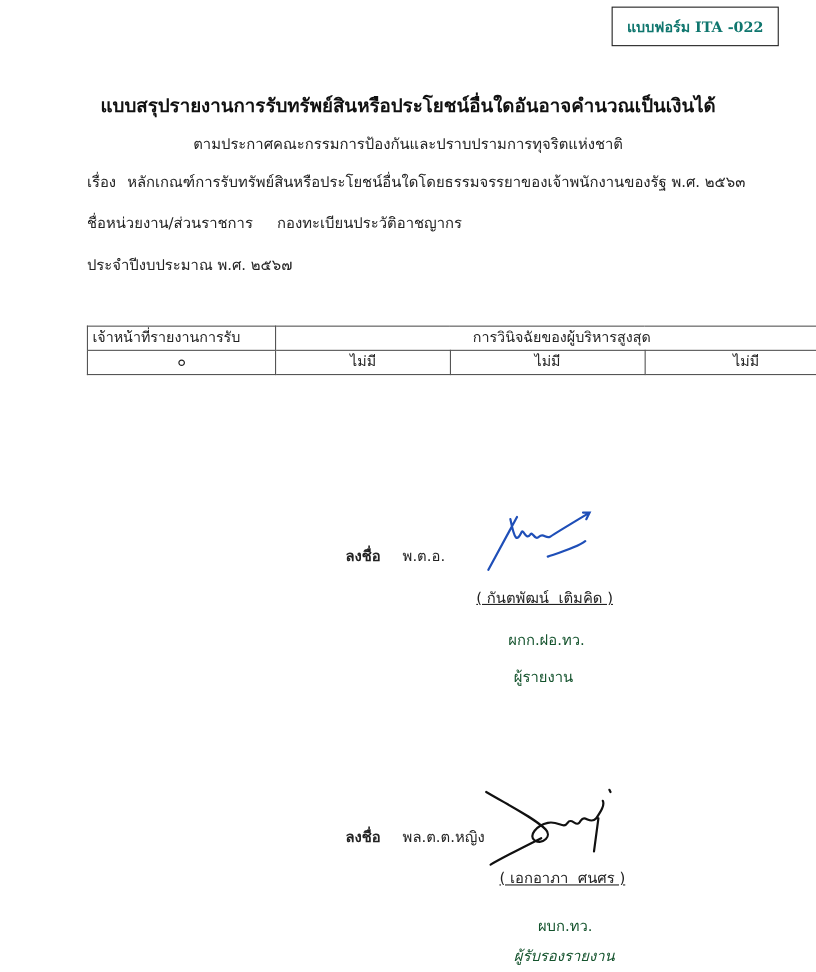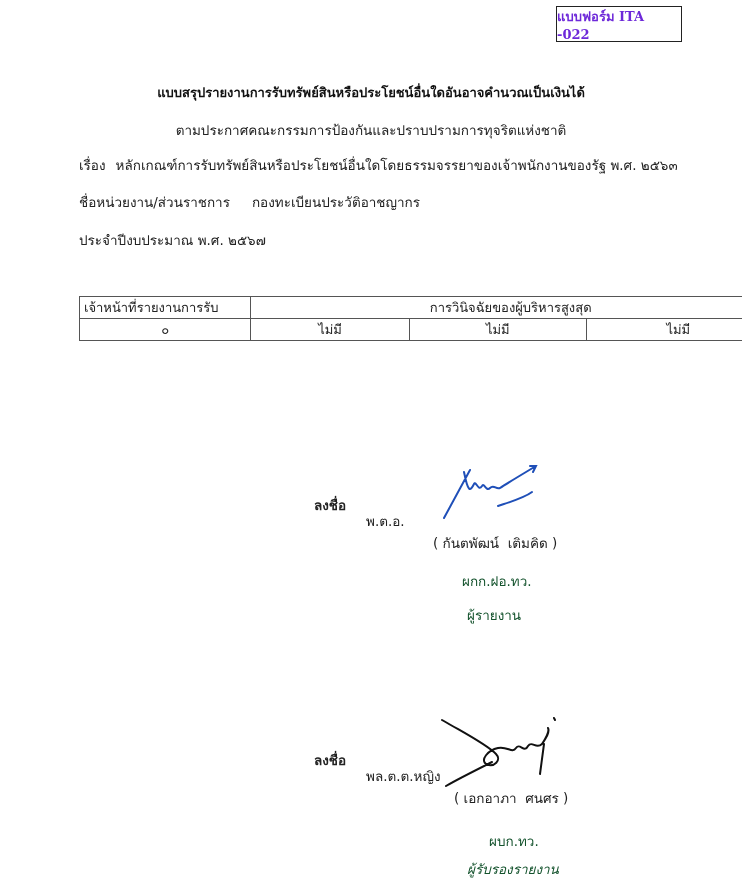--- a/index.html
+++ b/index.html
@@ -2,29 +2,29 @@
 <html><head>
 <meta charset="utf-8">
 <style>
   html, body { margin: 0; padding: 0; background: #ffffff; }
   body {
     width: 742px; height: 884px; position: relative; overflow: hidden;
     font-family: "DejaVu Sans", "Liberation Sans", sans-serif;
     color: #1a1a1a;
   }
   .form-badge {
-    position: absolute; left: 556px; top: 6px; width: 126px; height: 36px;
+    position: absolute; left: 556px; top: 6px; width: 152px; height: 36px;
     border: 1.5px solid #222; box-sizing: border-box;
     display: flex; align-items: center; justify-content: center;
     font-family: "DejaVu Serif", "Liberation Serif", serif;
-    font-weight: bold; font-size: 13px; color: #6d28d9;
+    font-weight: bold; font-size: 13px; color: #0f766e;
   }
   .title {
     position: absolute; left: 0; top: 82px; width: 742px; text-align: center;
-    font-weight: bold; font-size: 13px; color: #111;
+    font-weight: bold; font-size: 17px; color: #111;
   }
   .subtitle {
     position: absolute; left: 0; top: 119px; width: 742px; text-align: center;
     font-size: 13.5px; color: #222;
   }
   .line { position: absolute; left: 79px; font-size: 13.5px; color: #222; white-space: nowrap; }
   .line .gap { display: inline-block; width: 22px; }
   .l1 { top: 154px; }
   .l2 { top: 191px; }
   .l3 { top: 229px; }
@@ -39,22 +39,22 @@
   .c0 { width: 150px; }
   .c1 { width: 138px; }
   .c2 { width: 155px; }
   .c3 { width: 162px; }
   .center { text-align: center; }
   .bold { font-weight: bold; }
   .no-bottom { border-bottom: none !important; }
   .no-top { border-top: none !important; }
 
   .sign-label { position: absolute; font-weight: bold; font-size: 13.5px; color: #222; }
-  .rank { position: absolute; font-size: 13.5px; color: #222; margin-top: 16px; }
-  .name { position: absolute; font-size: 13.5px; color: #222; white-space: pre; }
+  .rank { position: absolute; font-size: 13.5px; color: #222; }
+  .name { position: absolute; font-size: 13.5px; color: #222; white-space: pre; text-decoration: underline; }
   .pos { position: absolute; font-size: 13.5px; color: #14532d; }
   .sig { position: absolute; }
 </style>
 </head>
 <body>
 
 <div class="form-badge">แบบฟอร์ม ITA -022</div>
 
 <div class="title">แบบสรุปรายงานการรับทรัพย์สินหรือประโยชน์อื่นใดอันอาจคำนวณเป็นเงินได้</div>
 <div class="subtitle">ตามประกาศคณะกรรมการป้องกันและปราบปรามการทุจริตแห่งชาติ</div>

